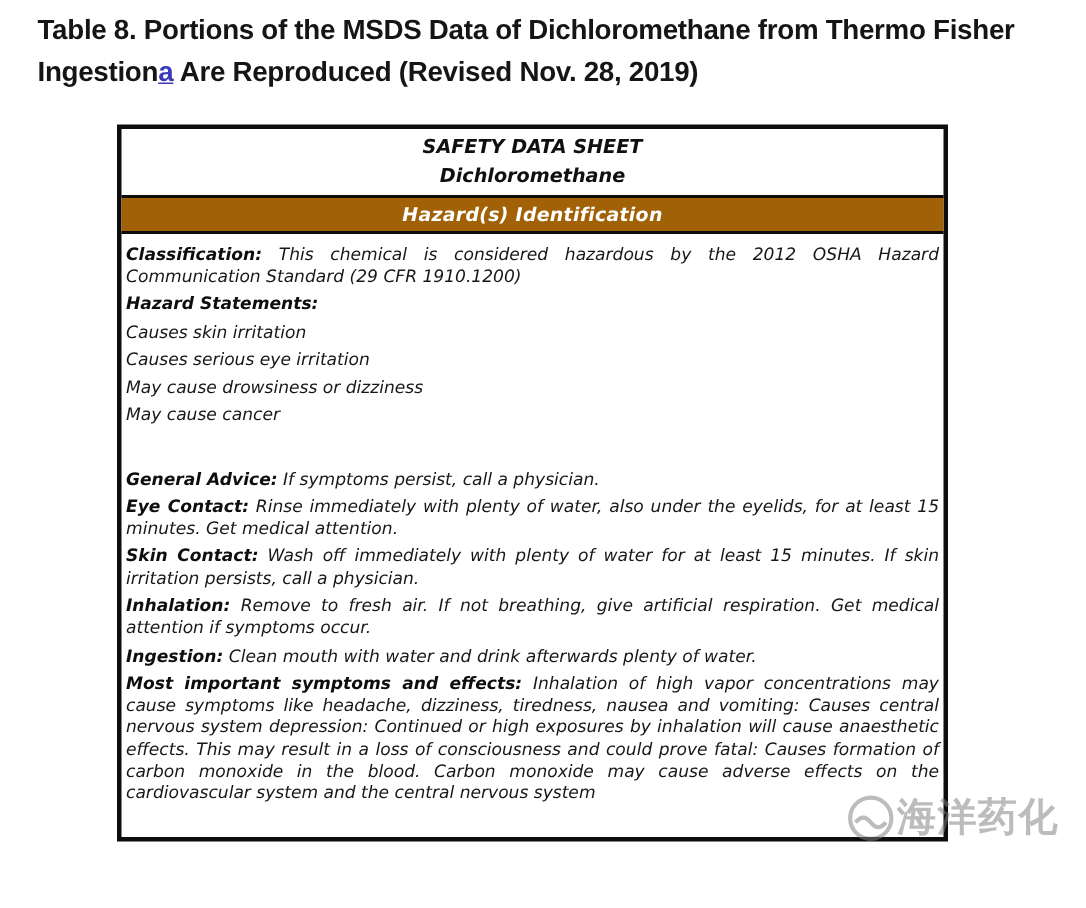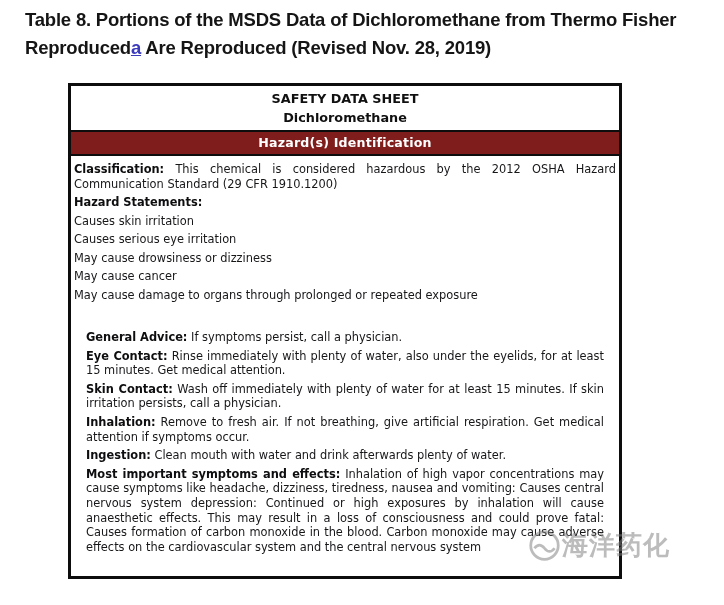--- a/index.html
+++ b/index.html
@@ -25,60 +25,61 @@
   }
   .footnote-link {
     color: #3b3abb;
     text-decoration: underline;
     cursor: pointer;
   }
 
   
   .sds-table {
     position: absolute;
-    left: 68px; top: 83px;
+    left: 78px; top: 83px;
     width: 548px;
     border: 3px solid #0d0d0d;
     background: #ffffff;
     box-sizing: content-box;
+    font-style: italic;
   }
   .sds-header { text-align: center; padding: 4px 0 3px; }
   .sds-header .hline {
     font-weight: 700;
     font-size: 12.8px;
     line-height: 18.5px;
     color: #101010;
   }
   .band {
-    background: #7f1d1d;
+    background: #a16207;
     border-top: 2px solid #0d0d0d;
     border-bottom: 2px solid #0d0d0d;
     color: #ffffff;
     font-weight: 700;
     font-size: 12.6px;
     line-height: 16px;
     text-align: center;
     padding: 3px 0;
     letter-spacing: 0.2px;
   }
   .sec { padding: 2px 3px 18px; }
   .para {
     font-size: 11.4px;
     color: #17171a;
     text-align: justify;
     margin: 0;
   }
   .sec-hazard .para { margin: 3.5px 0; line-height: 15px; }
-  .sec-firstaid .para { margin: 4px 12px; line-height: 14.6px; }
+  .sec-firstaid .para { margin: 4px 0; line-height: 14.6px; }
   .para b { color: #0e0e10; }
 
   
   .watermark {
     position: absolute;
-    left: 528px; top: 529px;
+    left: 564px; top: 529px;
     display: flex;
     align-items: center;
     gap: 1px;
     z-index: 5;
     opacity: 0.62;
     pointer-events: none;
   }
   .wm-logo { width: 33px; height: 33px; flex: 0 0 auto; }
   .wm-text {
     font-size: 26px;
@@ -87,40 +88,39 @@
     letter-spacing: 1px;
     white-space: nowrap;
     line-height: 33px;
   }
 </style>
 </head>
 <body>
 
 <h1 class="page-title">
   <span>Table 8. Portions of the MSDS Data of Dichloromethane from Thermo Fisher</span><br>
-  <span>Reproduced</span><a class="footnote-link">a</a><span> Are Reproduced (Revised Nov. 28, 2019)</span>
+  <span>Ingestion</span><a class="footnote-link">a</a><span> Are Reproduced (Revised Nov. 28, 2019)</span>
 </h1>
 
 <div class="sds-table">
 
   <div class="sds-header">
     <div class="hline">SAFETY DATA SHEET</div>
     <div class="hline">Dichloromethane</div>
   </div>
 
   <div class="band">Hazard(s) Identification</div>
 
   <div class="sec sec-hazard">
     <p class="para"><b>Classification:</b><span> This chemical is considered hazardous by the 2012 OSHA Hazard Communication Standard (29 CFR 1910.1200)</span></p>
     <p class="para"><b>Hazard Statements:</b><span></span></p>
     <p class="para"><span>Causes skin irritation</span></p>
     <p class="para"><span>Causes serious eye irritation</span></p>
     <p class="para"><span>May cause drowsiness or dizziness</span></p>
     <p class="para"><span>May cause cancer</span></p>
-    <p class="para"><span>May cause damage to organs through prolonged or repeated exposure</span></p>
   </div>
 
 
   <div class="sec sec-firstaid">
     <p class="para"><b>General Advice:</b><span> If symptoms persist, call a physician.</span></p>
     <p class="para"><b>Eye Contact:</b><span> Rinse immediately with plenty of water, also under the eyelids, for at least 15 minutes. Get medical attention.</span></p>
     <p class="para"><b>Skin Contact:</b><span> Wash off immediately with plenty of water for at least 15 minutes. If skin irritation persists, call a physician.</span></p>
     <p class="para"><b>Inhalation:</b><span> Remove to fresh air. If not breathing, give artificial respiration. Get medical attention if symptoms occur.</span></p>
     <p class="para"><b>Ingestion:</b><span> Clean mouth with water and drink afterwards plenty of water.</span></p>
     <p class="para"><b>Most important symptoms and effects:</b><span> Inhalation of high vapor concentrations may cause symptoms like headache, dizziness, tiredness, nausea and vomiting: Causes central nervous system depression: Continued or high exposures by inhalation will cause anaesthetic effects. This may result in a loss of consciousness and could prove fatal: Causes formation of carbon monoxide in the blood. Carbon monoxide may cause adverse effects on the cardiovascular system and the central nervous system</span></p>

